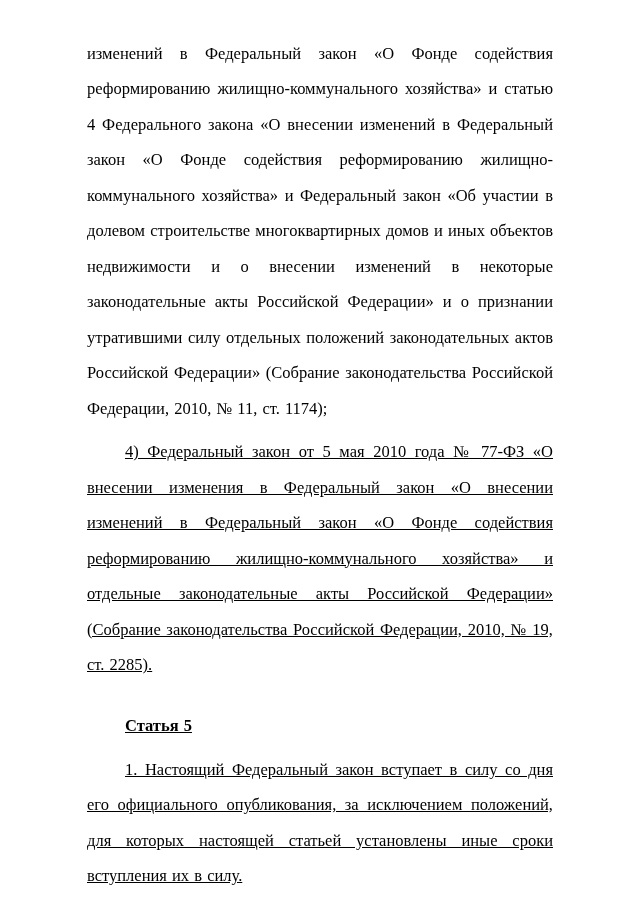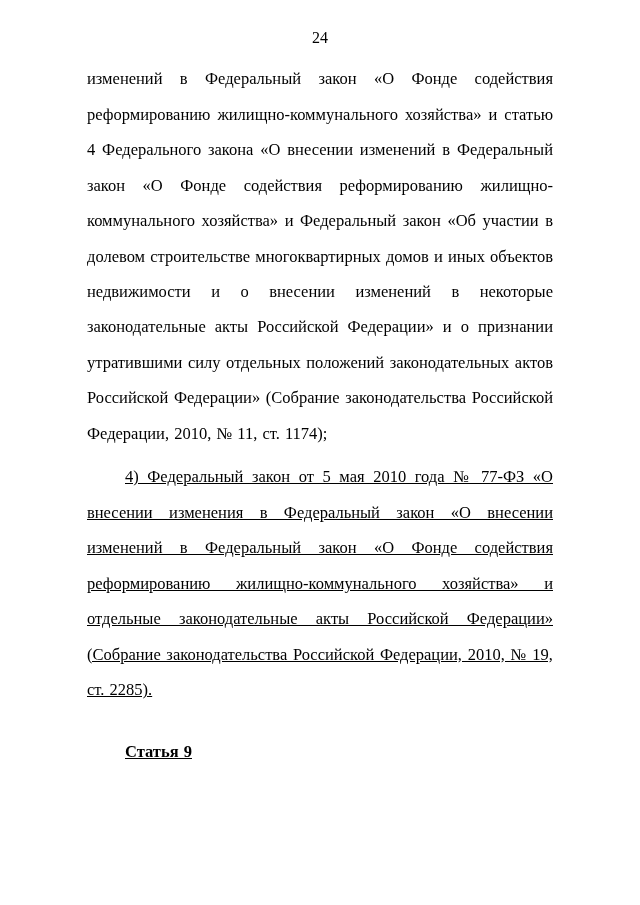--- a/index.html
+++ b/index.html
@@ -37,21 +37,21 @@
   .para.heading {
     font-weight: bold;
     text-align: left;
     margin-top: 26px;
   }
 </style>
 </head>
 <body>
 
 <div class="page">
-  <div class="page-number">24</div>
 
   <p class="para">изменений в Федеральный закон «О Фонде содействия реформированию жилищно-коммунального хозяйства» и статью 4 Федерального закона «О внесении изменений в Федеральный закон «О Фонде содействия реформированию жилищно-коммунального хозяйства» и Федеральный закон «Об участии в долевом строительстве многоквартирных домов и иных объектов недвижимости и о внесении изменений в некоторые законодательные акты Российской Федерации» и о признании утратившими силу отдельных положений законодательных актов Российской Федерации» (Собрание законодательства Российской Федерации, 2010, № 11, ст. 1174);</p>
 
   <p class="para indent">4) Федеральный закон от 5 мая 2010 года № 77-ФЗ «О внесении изменения в Федеральный закон «О внесении изменений в Федеральный закон «О Фонде содействия реформированию жилищно-коммунального хозяйства» и отдельные законодательные акты Российской Федерации» (Собрание законодательства Российской Федерации, 2010, № 19, ст. 2285).</p>
 
-  <p class="para indent heading">Статья 9</p>
+  <p class="para indent heading">Статья 5</p>
 
+  <p class="para indent">1. Настоящий Федеральный закон вступает в силу со дня его официального опубликования, за исключением положений, для которых настоящей статьей установлены иные сроки вступления их в силу.</p>
 </div>
 
 </body></html>

